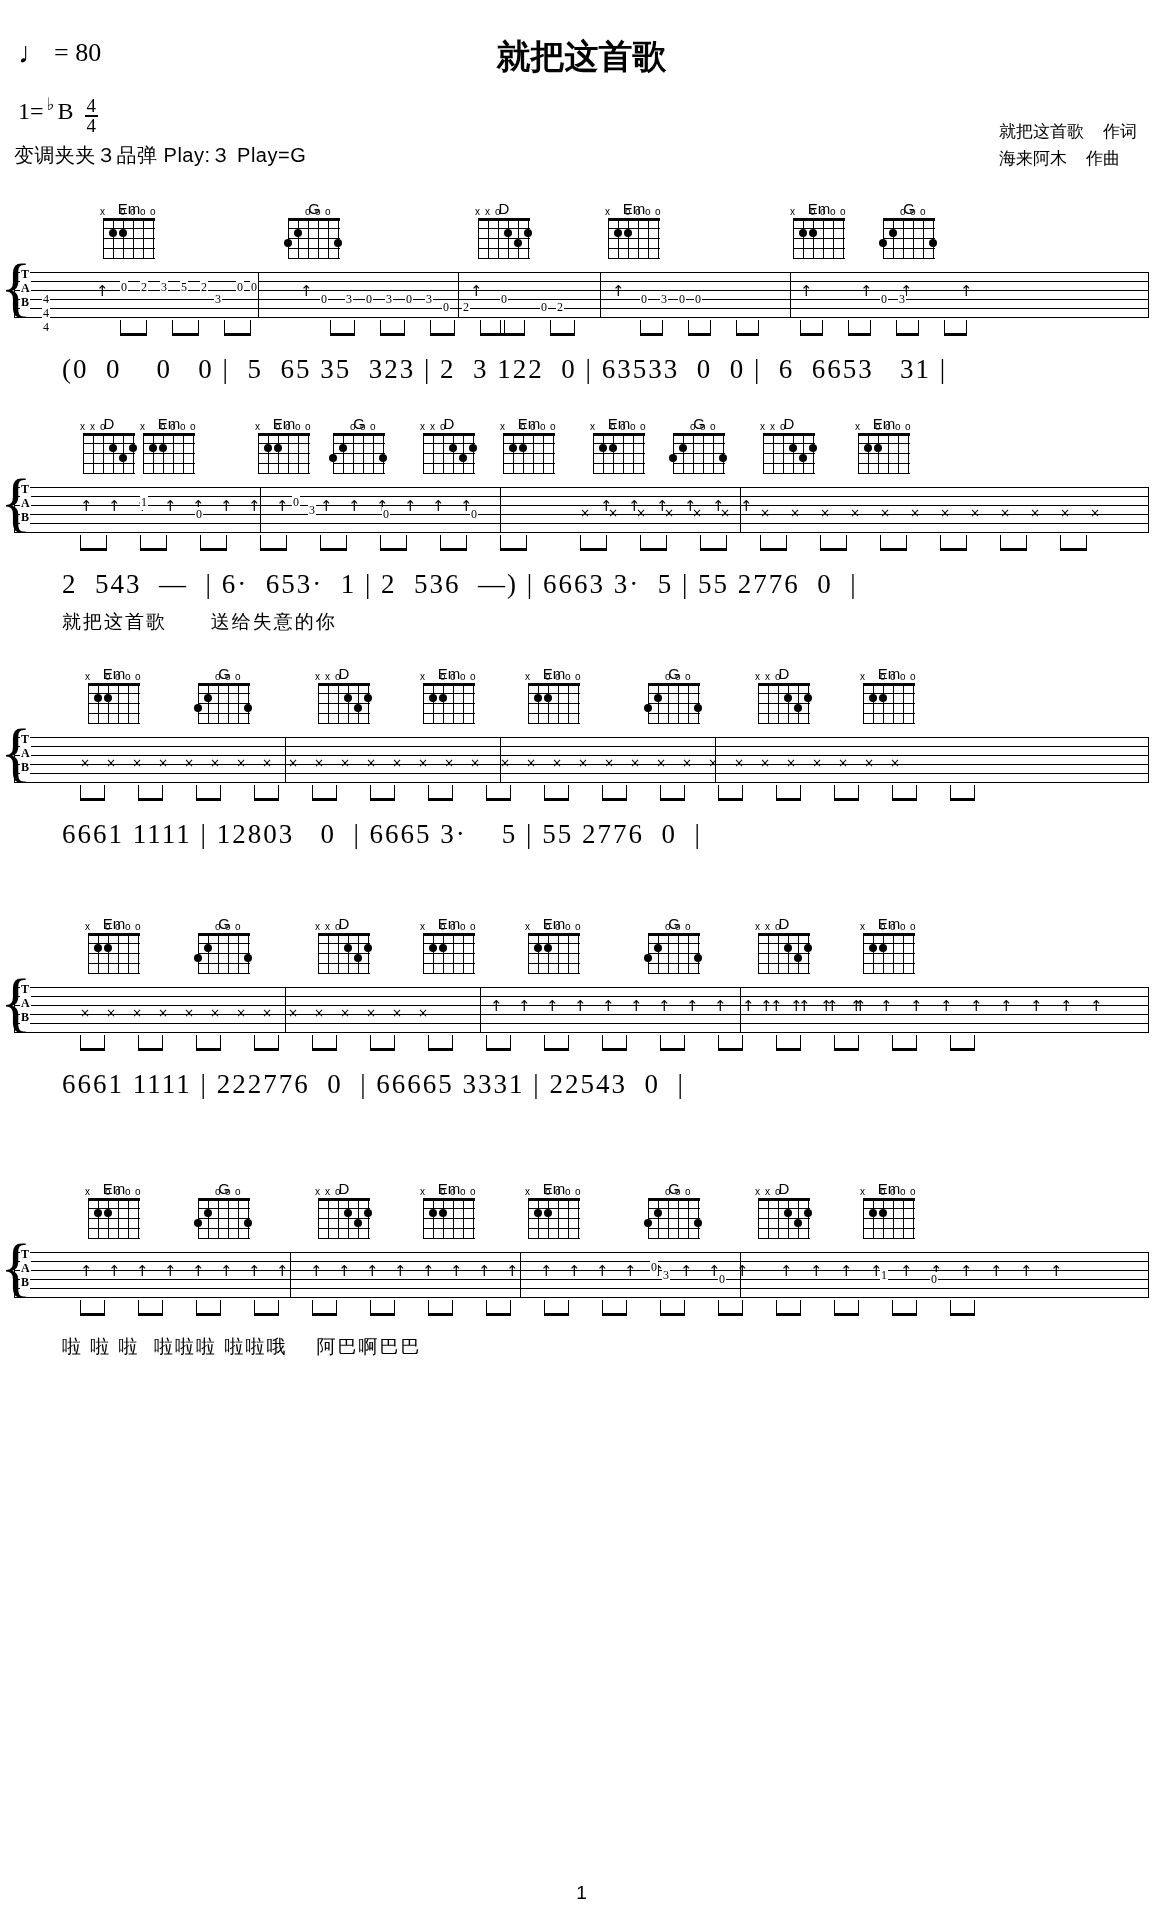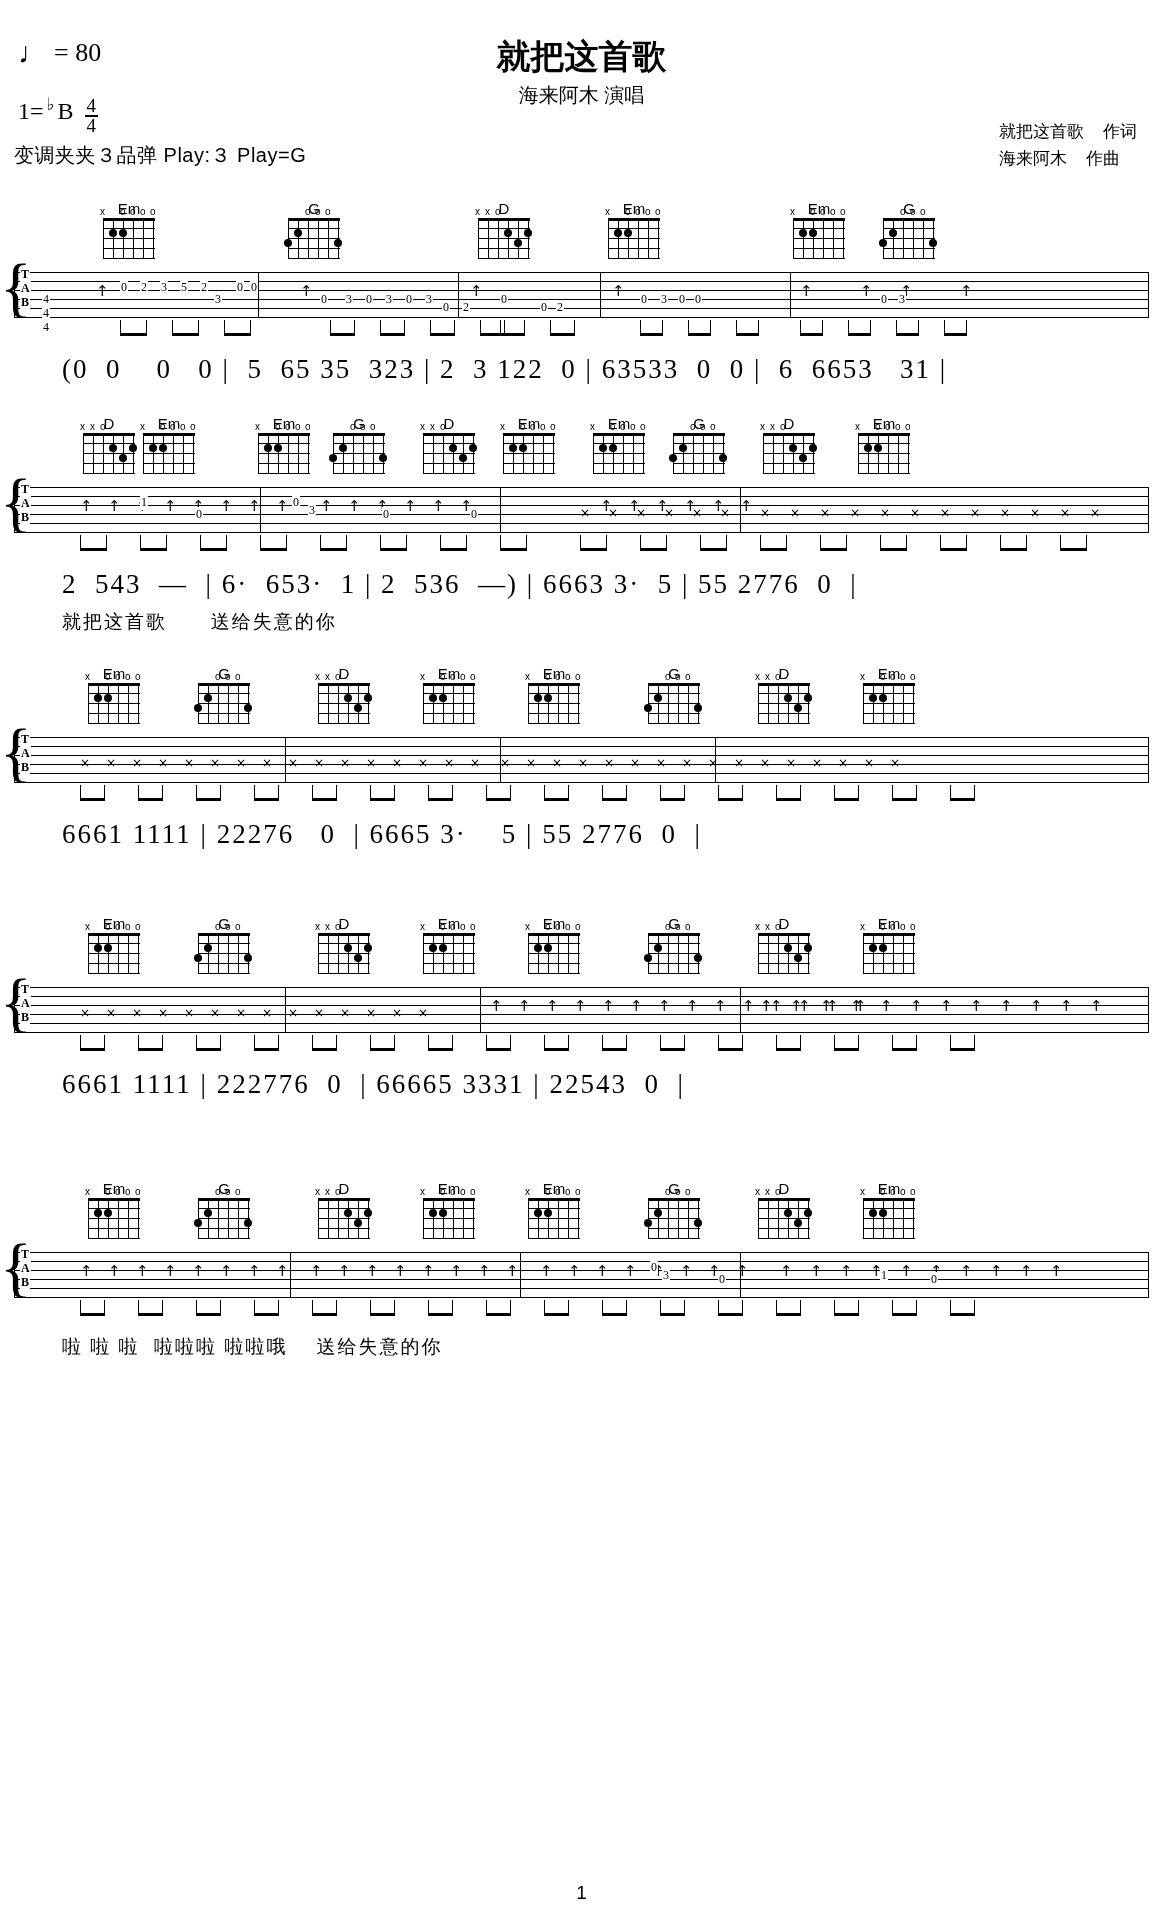--- a/index.html
+++ b/index.html
@@ -91,21 +91,20 @@
     <span>B</span>
     <span class="meter">
       <span class="num">4</span>
       <span>4</span>
     </span>
   </div>
 
   <div class="capo">变调夹夹３品弹  Play:３ Play=G</div>
 
   <div class="title">就把这首歌</div>
-  <div class="subtitle">海来阿木  演唱</div>
 
   <div class="credits">
     <div>就把这首歌    作词</div>
     <div>海来阿木    作曲</div>
   </div>
 
   <div id="systems-host">
       <div class="system" style="top: 200px;">
         <div class="chords">
           <div class="chord" style="left: 100px;">
@@ -1012,21 +1011,21 @@
           <div class="stem" style="left: 834px; top: 58px; height: 16px;"></div>
           <div class="stem" style="left: 858px; top: 58px; height: 16px;"></div>
           <div class="beam" style="left: 834px; top: 71px; width: 25px;"></div>
           <div class="stem" style="left: 892px; top: 58px; height: 16px;"></div>
           <div class="stem" style="left: 916px; top: 58px; height: 16px;"></div>
           <div class="beam" style="left: 892px; top: 71px; width: 25px;"></div>
           <div class="stem" style="left: 950px; top: 58px; height: 16px;"></div>
           <div class="stem" style="left: 974px; top: 58px; height: 16px;"></div>
           <div class="beam" style="left: 950px; top: 71px; width: 25px;"></div>
         </div>
-        <div class="numrow" style="padding-left: 62px; letter-spacing: 2px;">6661 1111 | 22276   0  | 6665 3·    5 | 55 2776  0  |</div>
+        <div class="numrow" style="padding-left: 62px; letter-spacing: 2px;">6661 1111 | 12803   0  | 6665 3·    5 | 55 2776  0  |</div>
       </div>
       <div class="system" style="top: 915px;">
         <div class="chords">
           <div class="chord" style="left: 85px;">
             <div class="cname">Em</div>
             <div class="grid">
               <div class="fb">
                 <div class="v" style="left: 0px;"></div>
                 <div class="v" style="left: 10px;"></div>
                 <div class="v" style="left: 20px;"></div>
@@ -1623,18 +1622,18 @@
           <div class="beam" style="left: 892px; top: 71px; width: 25px;"></div>
           <div class="stem" style="left: 950px; top: 58px; height: 16px;"></div>
           <div class="stem" style="left: 974px; top: 58px; height: 16px;"></div>
           <div class="beam" style="left: 950px; top: 71px; width: 25px;"></div>
           <div class="tabnum" style="left: 650px; top: 18px;">0</div>
           <div class="tabnum" style="left: 662px; top: 26px;">3</div>
           <div class="tabnum" style="left: 718px; top: 30px;">0</div>
           <div class="tabnum" style="left: 880px; top: 26px;">1</div>
           <div class="tabnum" style="left: 930px; top: 30px;">0</div>
         </div>
-        <div class="lyrics" style="padding-left: 62px; letter-spacing: 2px;">啦 啦 啦  啦啦啦 啦啦哦    送给失意的你</div>
+        <div class="lyrics" style="padding-left: 62px; letter-spacing: 2px;">啦 啦 啦  啦啦啦 啦啦哦    阿巴啊巴巴</div>
       </div>
     </div>
 
   <div class="pagenum">1</div>
 </div>
 
 </body></html>

